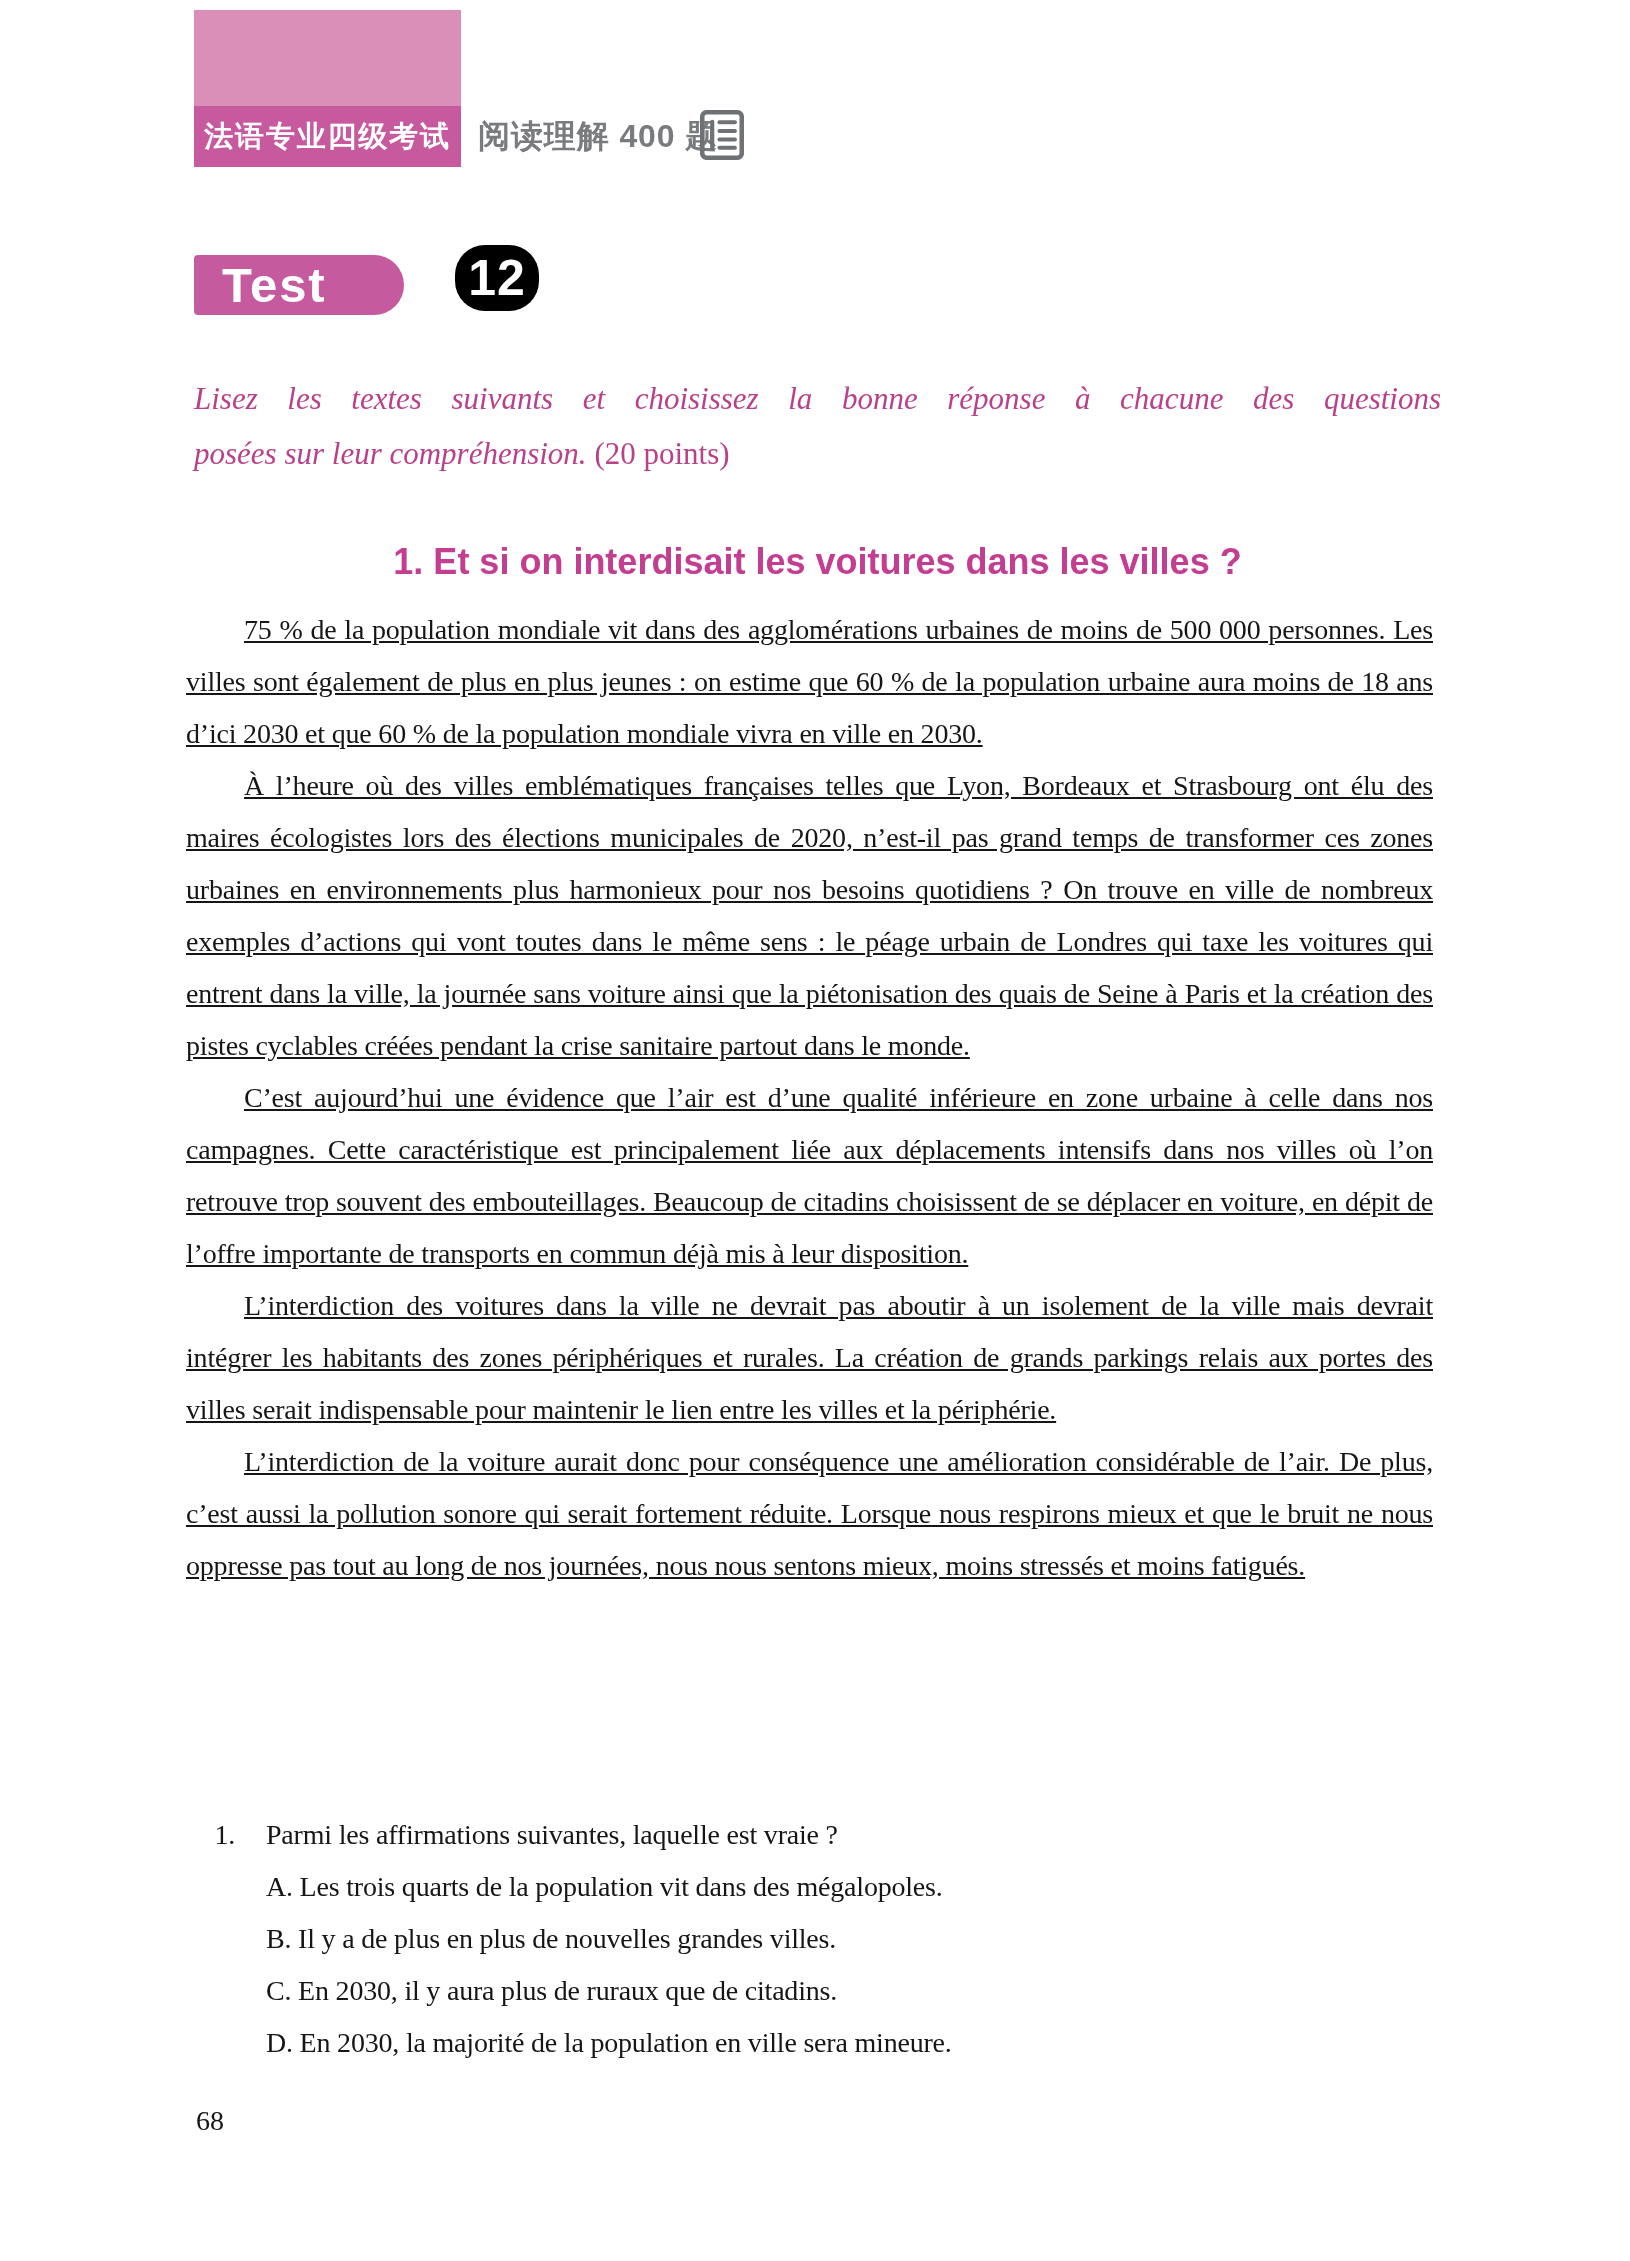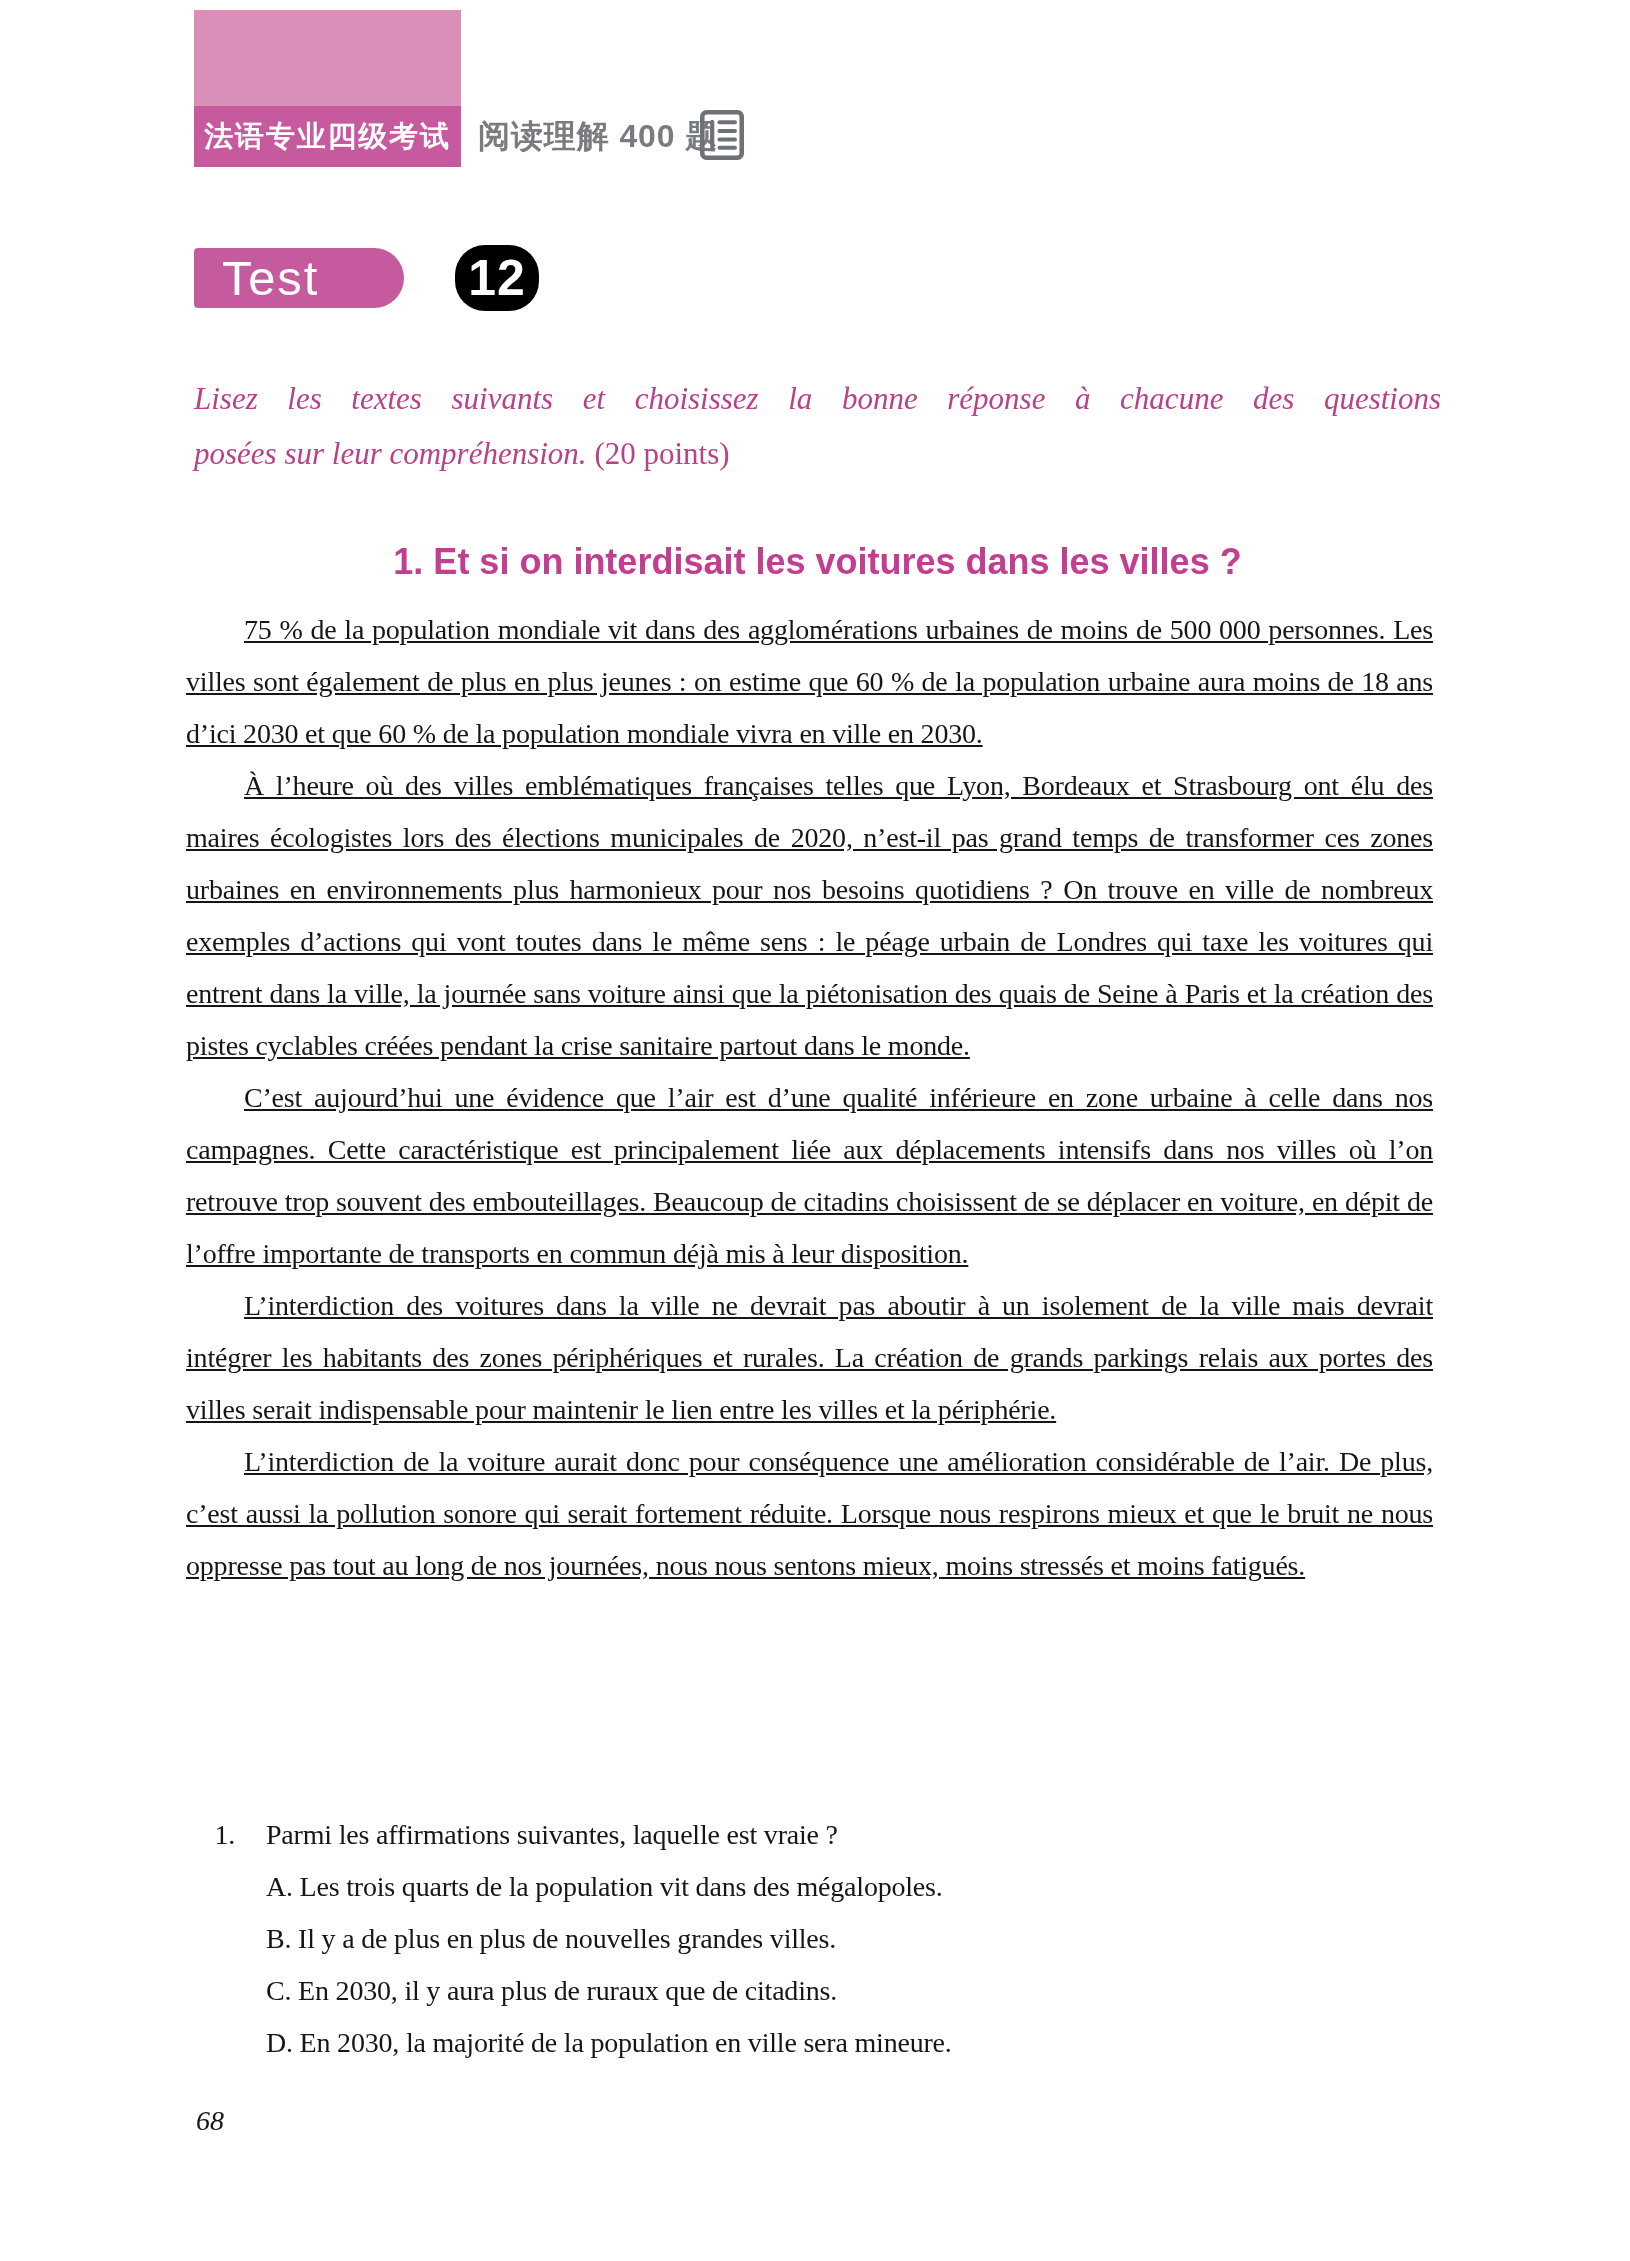--- a/index.html
+++ b/index.html
@@ -18,23 +18,23 @@
   }
   .book-title{
     position:absolute;left:478px;top:106px;height:61px;display:flex;align-items:center;
     font-family:"Liberation Sans",sans-serif;font-weight:bold;font-size:32px;color:#797b7e;
     letter-spacing:0.9px;white-space:nowrap;
   }
   .hdr-icon{position:absolute;left:700px;top:110px;width:44px;height:50px;display:block;}
 
   
   .test-badge{
-    position:absolute;left:194px;top:248px;width:210px;height:60px;background:#c65a9e;
+    position:absolute;left:194px;top:255px;width:210px;height:60px;background:#c65a9e;
     border-radius:4.5px 33px 33px 4.5px;color:#ffffff;
-    font-family:"Liberation Sans",sans-serif;font-weight:normal;font-size:49px;letter-spacing:1.8px;
+    font-family:"Liberation Sans",sans-serif;font-weight:bold;font-size:49px;letter-spacing:1.8px;
     display:flex;align-items:center;padding-left:28px;box-sizing:border-box;
   }
   .test-number{
     position:absolute;left:455px;top:245px;width:84px;height:66px;background:#000000;
     border-radius:30px;color:#ffffff;
     font-family:"Liberation Sans",sans-serif;font-weight:bold;font-size:50px;letter-spacing:0.9px;
     display:flex;align-items:center;justify-content:center;
   }
 
   
@@ -60,21 +60,21 @@
   
   .question{
     position:absolute;left:194px;top:1809px;width:1247px;
     font-size:28px;line-height:52px;letter-spacing:-0.2px;
   }
   .q-line{display:flex;}
   .q-num{width:72px;padding-left:20.4px;box-sizing:border-box;flex:none;}
   .q-text{flex:1;}
   .options{padding-left:72px;}
 
-  .page-number{position:absolute;left:196px;top:2105px;font-size:28px;color:#161616;font-style:italic;}
+  .page-number{position:absolute;left:196px;top:2105px;font-size:28px;color:#161616;}
 </style>
 </head>
 <body>
 
 <div class="page">
 
   <div class="brand">
     <div class="brand-top"></div>
     <div class="brand-bottom">法语专业四级考试</div>
   </div>

